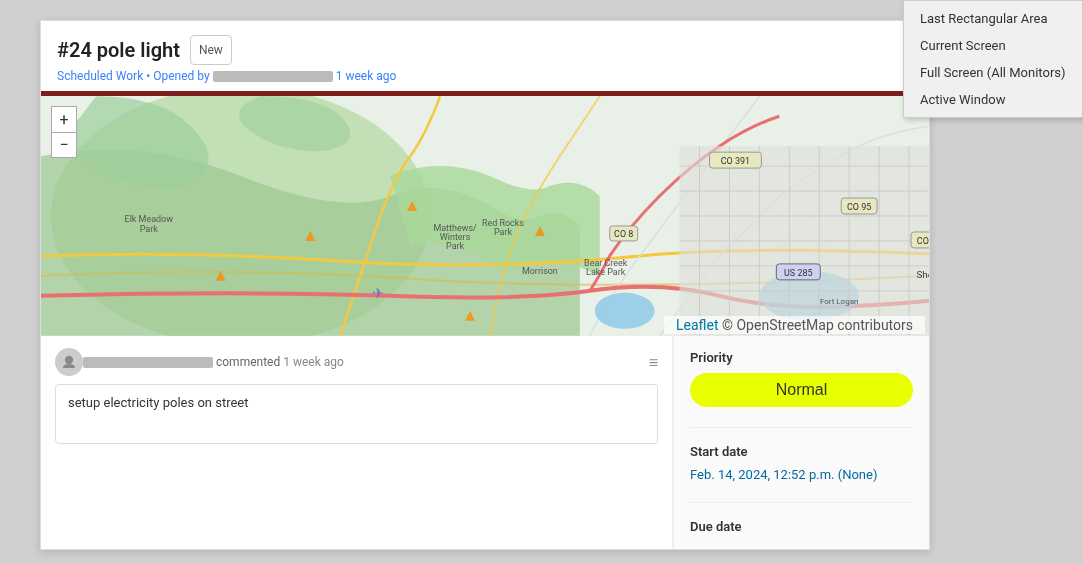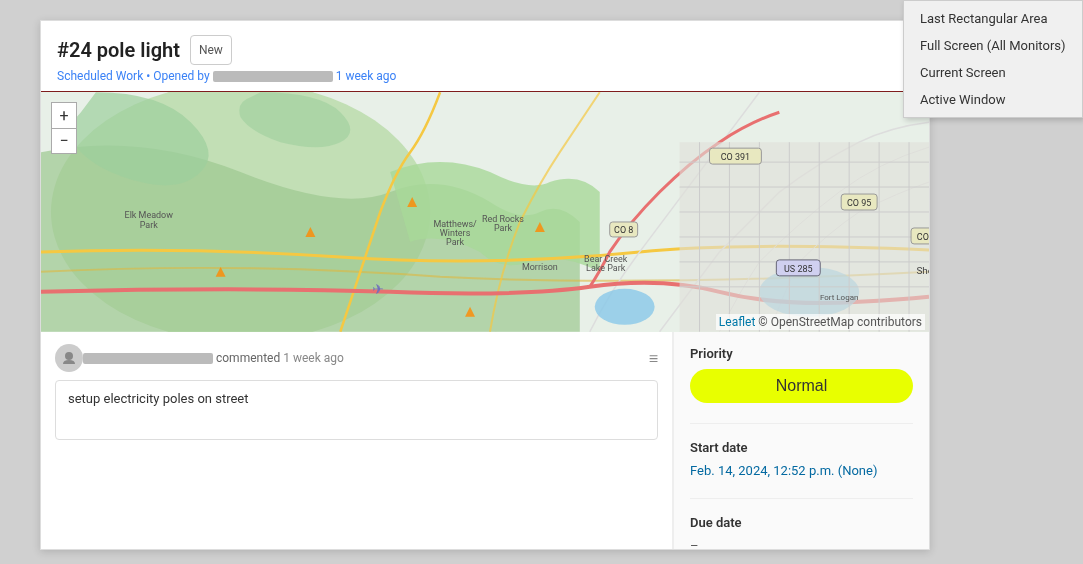--- a/index.html
+++ b/index.html
@@ -41,21 +41,21 @@
       background: #fff;
       border: 1px solid #ddd;
       box-shadow: 0 2px 8px rgba(0,0,0,0.15);
       height: 530px;
       overflow: hidden;
     }
 
     
     .panel-header {
       padding: 14px 16px 8px 16px;
-      border-bottom: 1px solid #7f1d1d;
+      border-bottom: 5px solid #7f1d1d;
     }
     .panel-title-row {
       display: flex;
       align-items: center;
       gap: 10px;
     }
     .panel-title {
       font-size: 20px;
       font-weight: 600;
       color: #222;
@@ -116,24 +116,24 @@
       line-height: 1;
       user-select: none;
     }
     .map-btn:first-child {
       border-bottom: none;
     }
     .map-attribution {
       position: absolute;
       bottom: 2px;
       right: 4px;
-      font-size: 12px;
+      font-size: 14px;
       color: #555;
       background: rgba(255,255,255,0.7);
-      padding: 1px 3px;
+      padding: 1px 12px;
       margin-left: 16px;
     }
     .map-attribution a {
       color: #0078a8;
       text-decoration: none;
     }
 
     
     .bottom-split {
       display: flex;
@@ -243,22 +243,22 @@
       border: none;
       border-top: 1px solid #eee;
       margin: 0 0 16px 0;
     }
   </style>
 </head>
 <body>
 
 <div class="context-menu">
   <div class="context-menu-item">Last Rectangular Area</div>
+  <div class="context-menu-item">Current Screen</div>
   <div class="context-menu-item">Full Screen (All Monitors)</div>
-  <div class="context-menu-item">Current Screen</div>
   <div class="context-menu-item">Active Window</div>
 </div>
 
 <div class="main-panel">
 
   <div class="panel-header">
     <div class="panel-title-row">
       <span class="panel-title">#24 pole light</span>
       <span class="new-badge">New</span>
     </div>

